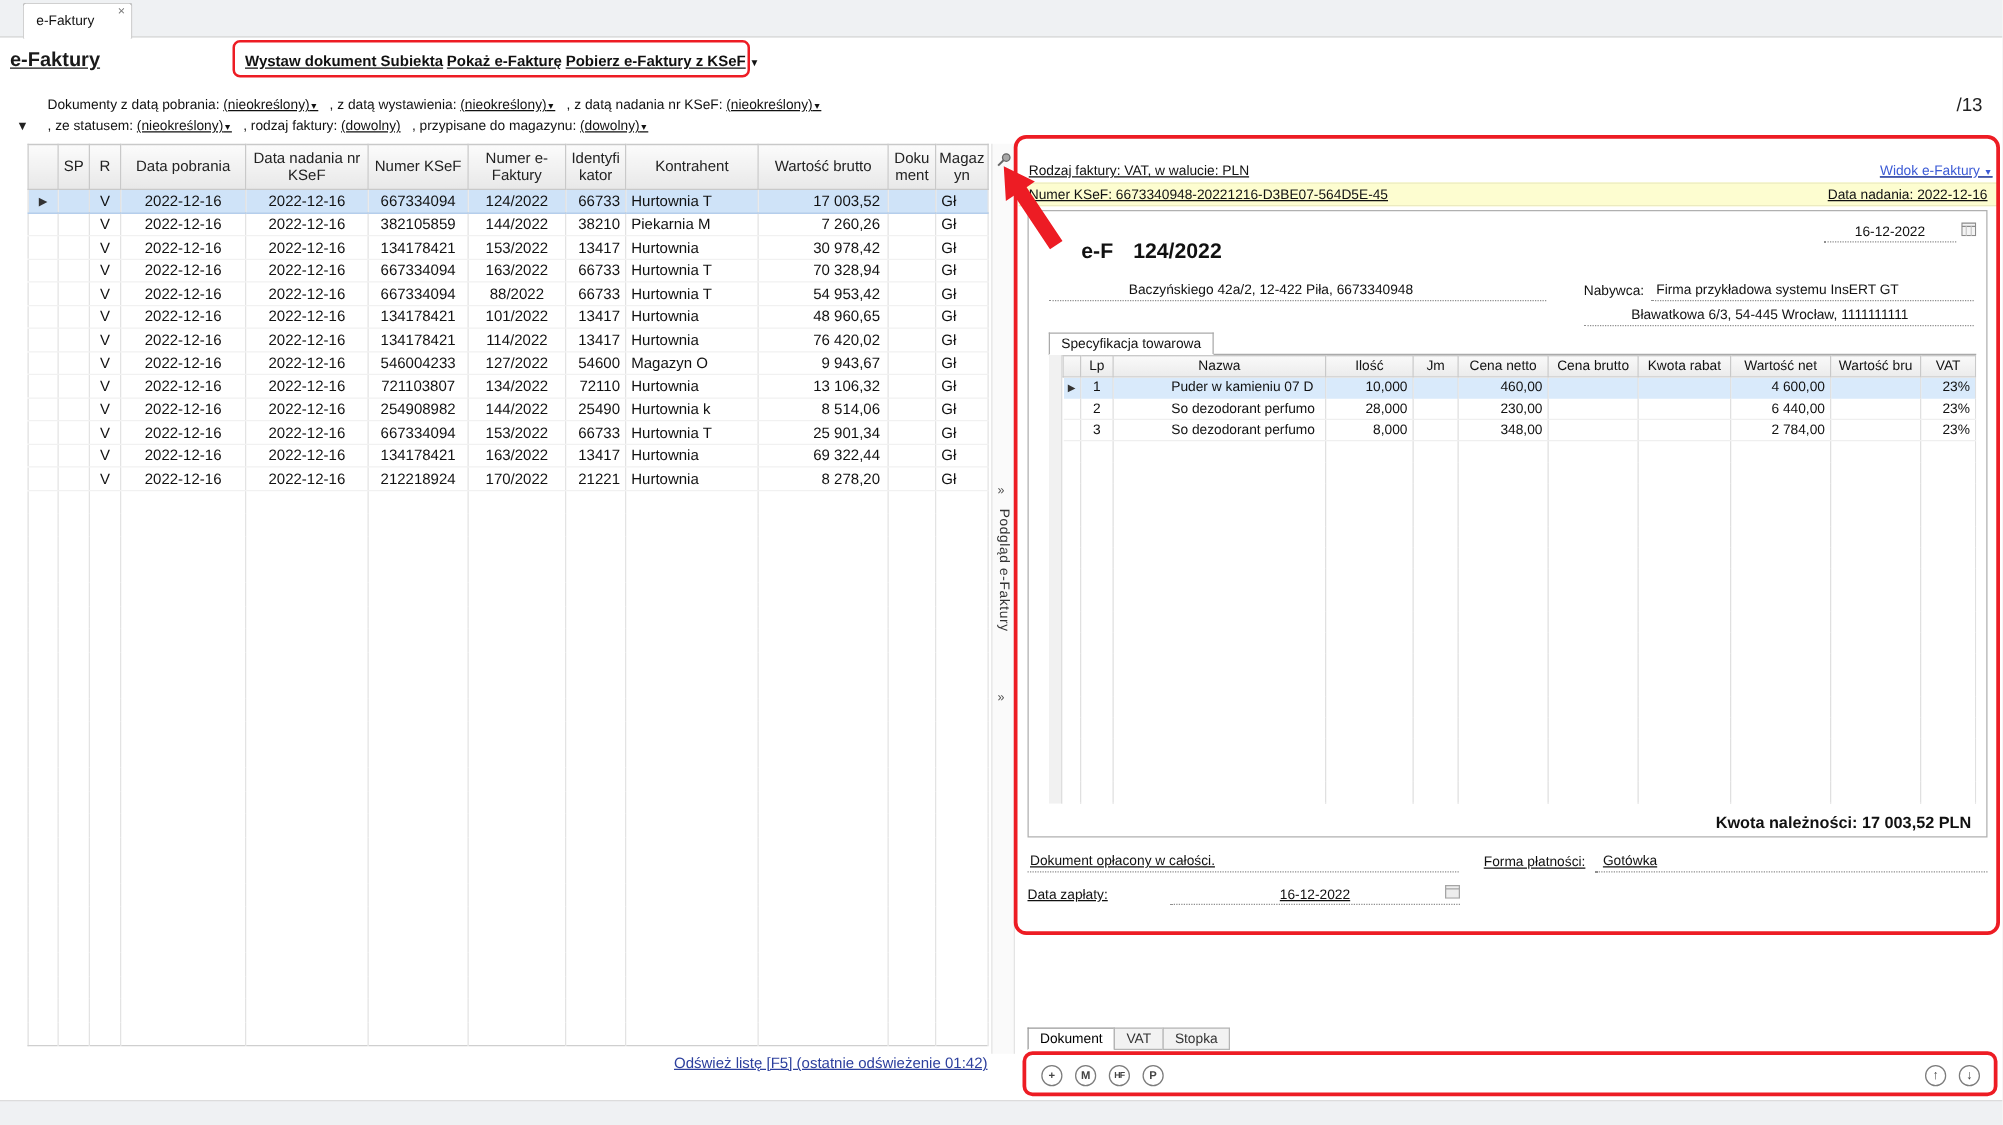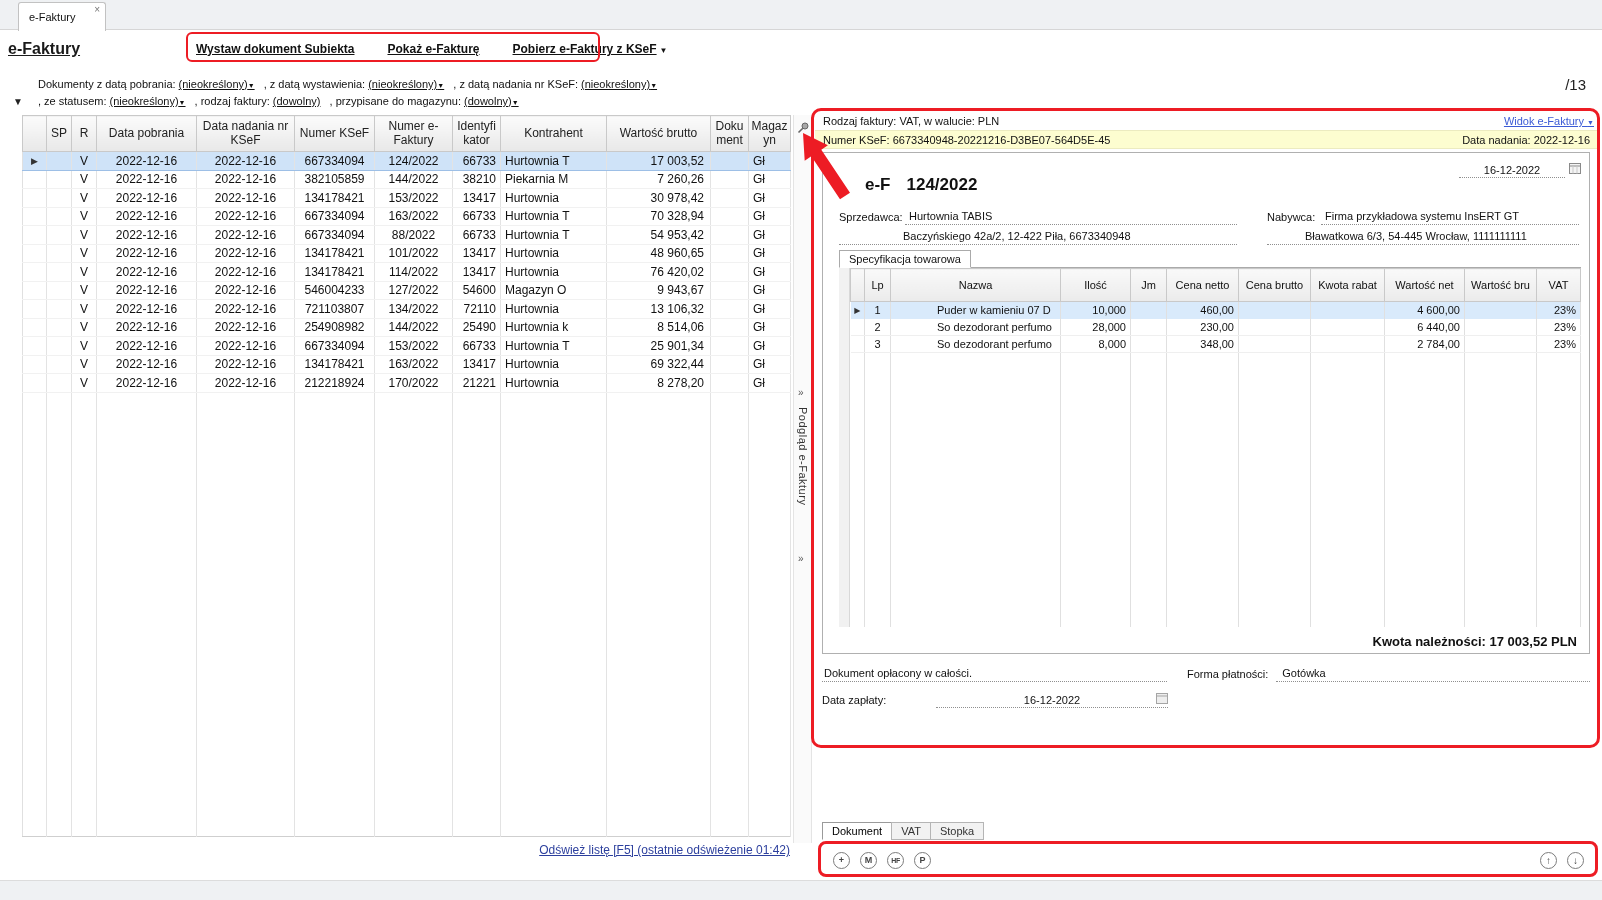--- a/index.html
+++ b/index.html
@@ -9,21 +9,21 @@
 
   
   .tabbar { position:absolute; left:0; top:0; width:1602px; height:30px; background:#eff1f3; border-bottom:1px solid #d6d6d6; }
   .tab { position:absolute; left:18px; top:2px; width:88px; height:29px; background:#fff;
          border:1px solid #c2c2c2; border-bottom:none; border-radius:3px 3px 0 0;
          font-size:11px; padding:8px 0 0 10px; }
   .tab-close { position:absolute; top:1px; right:5px; font-size:10px; color:#777; cursor:pointer; }
 
   
   .page-title { position:absolute; left:8px; top:40px; font-size:16px; font-weight:bold; text-decoration:underline; color:#1a1a1a; }
-  .toolbar { position:absolute; left:196px; top:38px; height:22px; display:flex; gap:30px; align-items:center; }
+  .toolbar { position:absolute; left:196px; top:38px; height:22px; display:flex; align-items:center; }
   .tb-btn { font-size:12px; font-weight:600; color:#111; text-decoration:underline; cursor:pointer; white-space:nowrap; }
   .tb-btn .arr { font-size:8px; text-decoration:none; display:inline-block; margin-left:3px; }
   .counter { position:absolute; right:16px; top:76px; font-size:15px; color:#222; }
 
   
   .filters { position:absolute; font-size:11px; color:#111; white-space:nowrap; }
   .f1 { left:38px; top:78px; }
   .f2 { left:38px; top:95px; }
   .flabel { margin-right:3px; }
   .fval { color:#111; text-decoration:underline; cursor:pointer; margin-right:6px; }
@@ -52,21 +52,21 @@
 
   
   .strip { position:absolute; left:793px; top:115px; width:19px; height:728px; background:#fafafa;
            border-left:1px solid #e4e4e4; border-right:1px solid #e4e4e4; cursor:pointer; }
   .strip .pin { position:absolute; left:2px; top:6px; }
   .strip .chev { position:absolute; left:4px; font-size:10px; color:#555; }
   .chev.c1 { top:272px; } .chev.c2 { top:438px; }
   .strip-label { position:absolute; left:3px; top:292px; writing-mode:vertical-rl; font-size:11px; color:#333; letter-spacing:0.5px; }
 
   
-  .preview { position:absolute; left:815px; top:112px; width:785px; }
+  .preview { position:absolute; left:815px; top:128px; width:785px;text-decoration:underline; }
   .pv-header { height:18px; display:flex; justify-content:space-between; align-items:center; padding:0 6px 0 8px; font-size:11px; }
   .view-link { color:#3c5bd6; text-decoration:underline; cursor:pointer; white-space:nowrap; }
   .view-link .arr { font-size:7px; text-decoration:none; }
   .pv-yellow { height:19px; display:flex; justify-content:space-between; align-items:center; padding:0 10px 0 8px;
                background:#fdfdd0; border-top:1px solid #ecebc0; border-bottom:1px solid #ecebc0; font-size:11px; }
   .pv-doc { position:relative; margin:3px 10px 0 7px; width:768px; height:502px; border:1px solid #b0b0b0; background:#fff; }
   .doc-date-row { position:absolute; top:7px; right:8px; display:flex; align-items:flex-end; }
   .doc-date { width:106px; text-align:center; font-size:11px; border-bottom:1px dotted #8f8f8f; padding-bottom:1px; }
   .cal-icon { margin-left:4px; }
   .doc-number { position:absolute; top:22px; left:42px; font-size:17px; font-weight:bold; display:flex; gap:16px; }
@@ -75,21 +75,21 @@
   .plabel { flex:none; padding-bottom:2px; }
   .plabel.seller { width:66px; } .plabel.buyer { width:54px; }
   .dotfield { flex:1; border-bottom:1px dotted #8f8f8f; padding:0 2px 2px 4px; white-space:nowrap; overflow:hidden; }
   .addr-seller { padding-left:64px; } .addr-buyer { padding-left:38px; }
   .items-section { position:absolute; top:96px; left:16px; right:8px; bottom:26px; }
   .spec-tab { display:inline-block; position:relative; z-index:2; background:#fff; border:1px solid #aaa; border-bottom:1px solid #fff;
               font-size:11px; padding:2px 9px 2px 9px; margin-bottom:-1px; cursor:pointer; }
   .items-flex { display:flex; border-top:1px solid #aaa; height:calc(100% - 18px); overflow:hidden; }
   .vscroll { flex:none; width:11px; background:#f1f1f1; border-right:1px solid #d8d8d8; cursor:pointer; }
   #items { width:100%; font-size:11px; }
-  #items th { height:33px; background:linear-gradient(#f9f9f9,#ebebeb); border:1px solid #c9c9c9; font-weight:normal;
+  #items th { height:17px; background:linear-gradient(#f9f9f9,#ebebeb); border:1px solid #c9c9c9; font-weight:normal;
               padding:0 3px; overflow:hidden; white-space:nowrap; }
   #items td { height:17px; padding:0 4px; border-right:1px solid #e0e0e0; overflow:hidden; white-space:nowrap; }
   #items tr.data td { border-bottom:1px solid #efefef; }
   #items tr.sel td { background:#d9eafb; }
   #items td:nth-child(1){ text-align:center; font-size:8px; padding:0; color:#333; }
   #items td:nth-child(2){ text-align:center; }
   #items td:nth-child(3),#items td:nth-child(5){ text-align:left;padding-left:46px; }
   #items td:nth-child(4),#items td:nth-child(6),#items td:nth-child(7),#items td:nth-child(8),
   #items td:nth-child(9),#items td:nth-child(10),#items td:nth-child(11){ text-align:right; }
   .doc-total { position:absolute; right:12px; bottom:4px; font-size:13px; font-weight:bold; }
@@ -744,24 +744,20 @@
               <line x1="8" y1="4" x2="8" y2="11.5" stroke="#c9c9c9"></line>
             </svg>
         </span>
       </div>
       <div class="doc-number">
         <span>e-F</span>
         <span>124/2022</span>
       </div>
       <div class="parties">
         <div>
-          <div class="party-row">
-            <span class="plabel seller">Sprzedawca:</span>
-            <span class="dotfield">Hurtownia TABIS</span>
-          </div>
           <div class="party-row">
             <span class="dotfield addr-seller">Baczyńskiego 42a/2, 12-422 Piła, 6673340948</span>
           </div>
         </div>
         <div>
           <div class="party-row">
             <span class="plabel buyer">Nabywca:</span>
             <span class="dotfield">Firma przykładowa systemu InsERT GT</span>
           </div>
           <div class="party-row">

